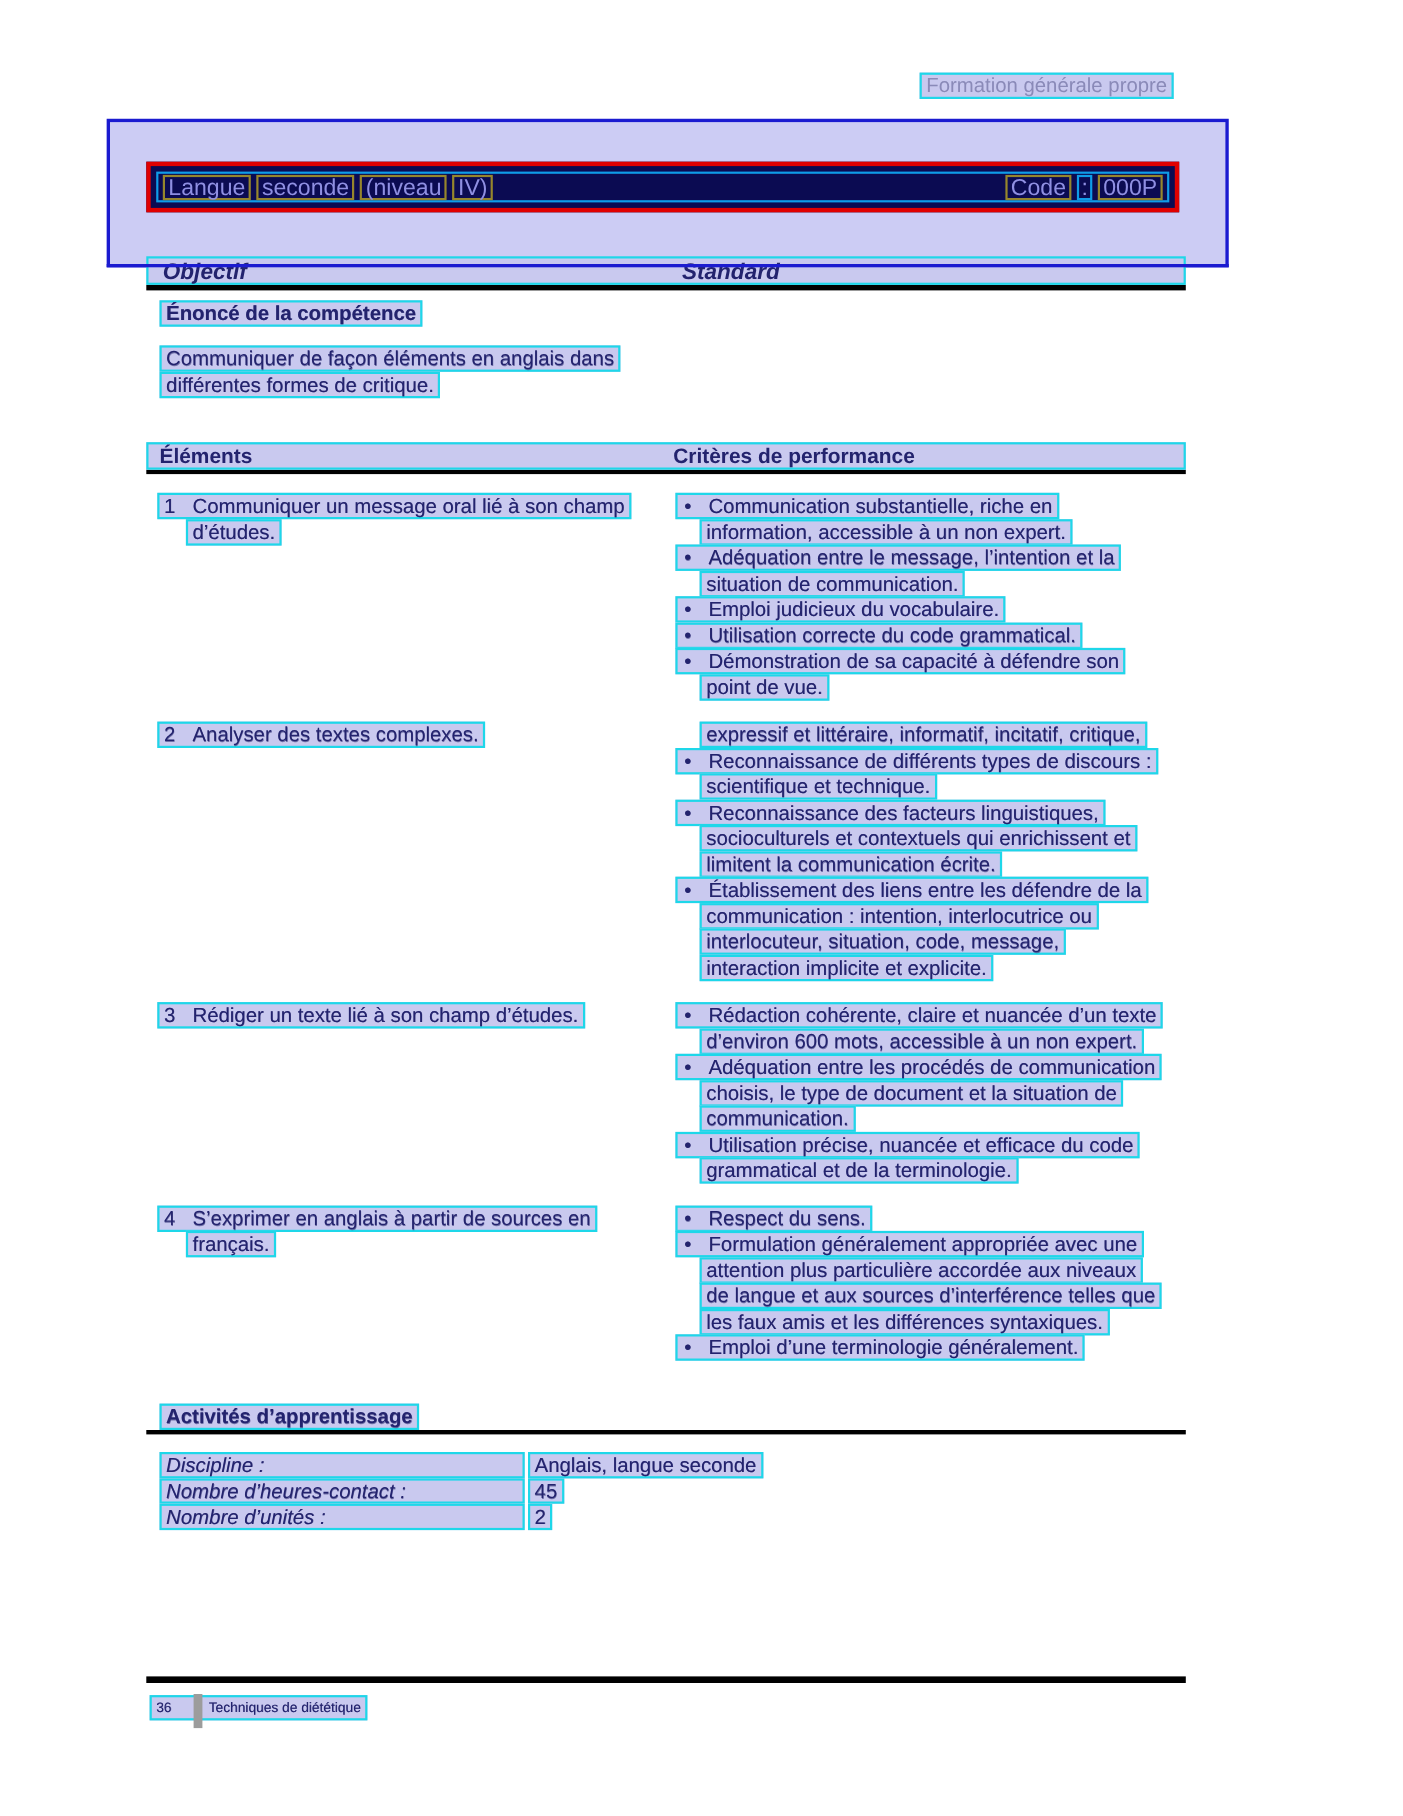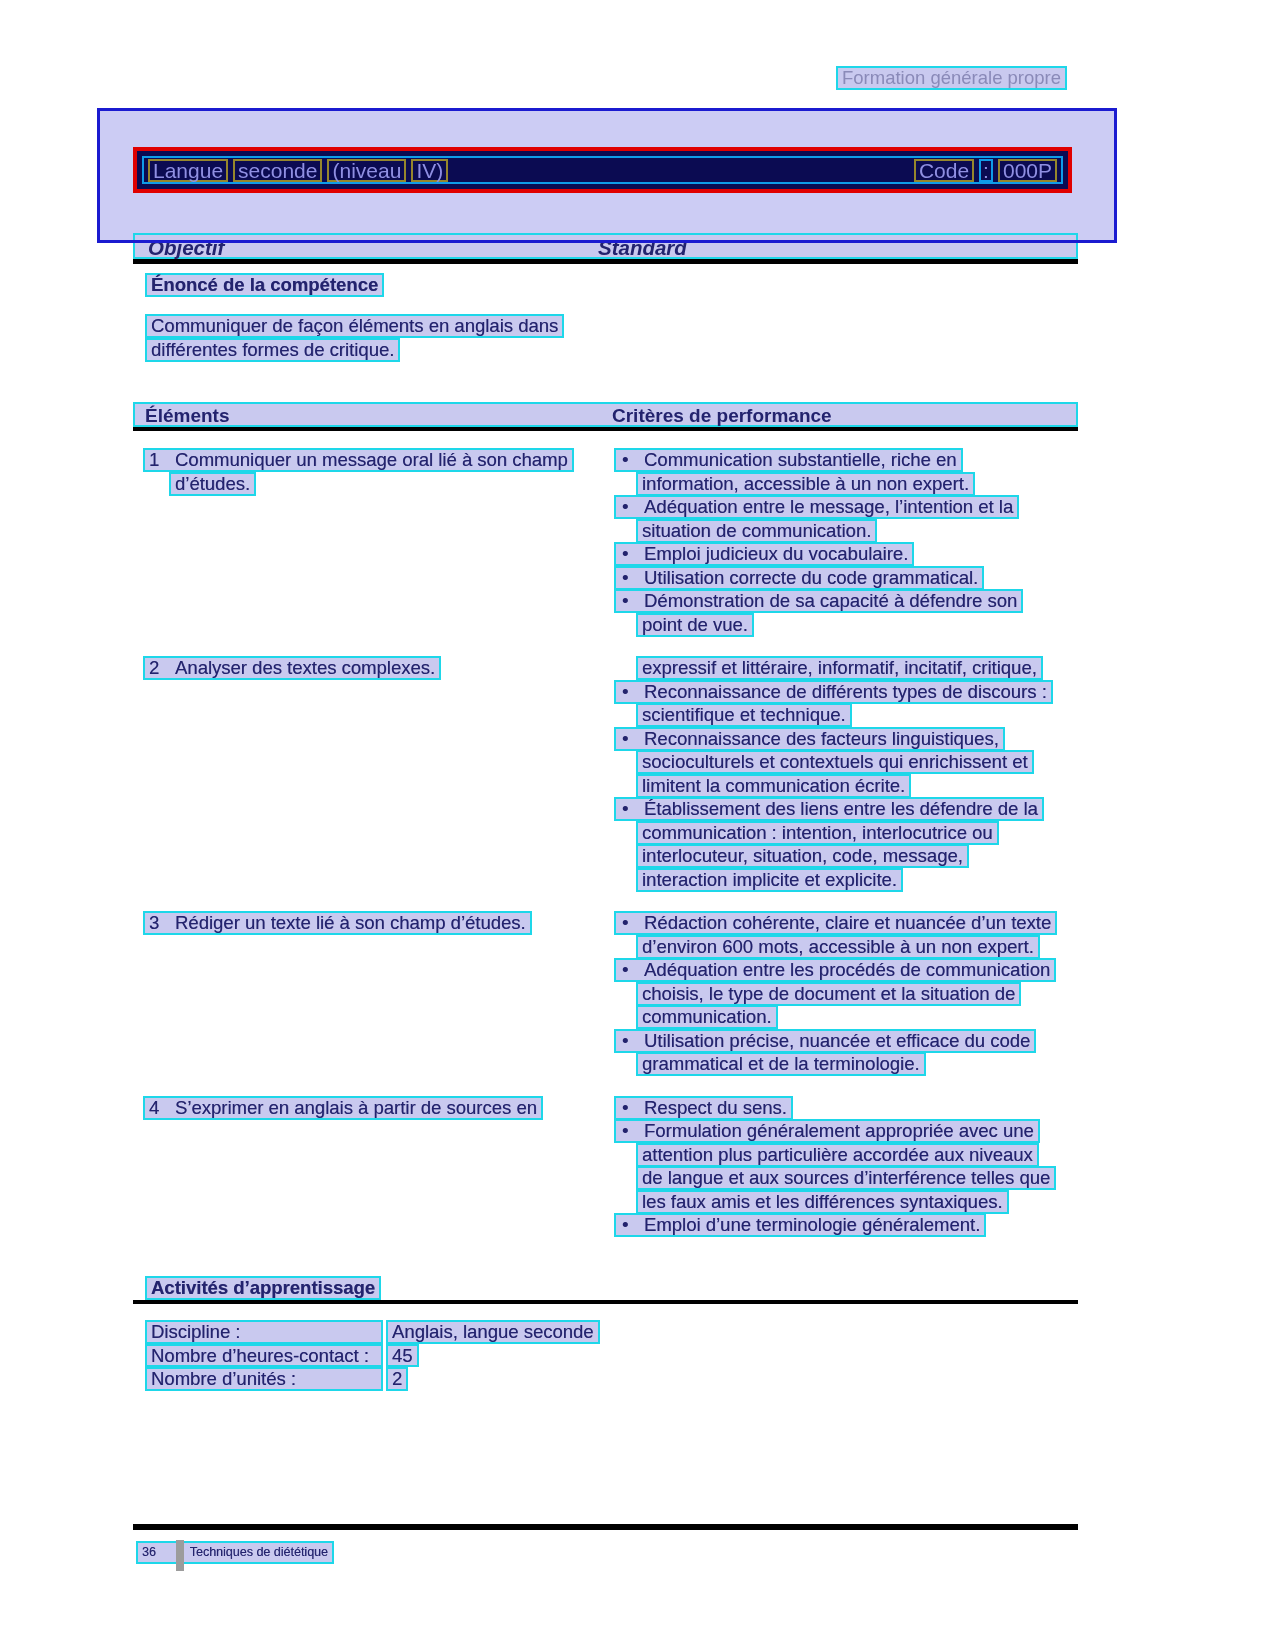--- a/index.html
+++ b/index.html
@@ -67,21 +67,21 @@
     position:absolute;left:133px;width:945px;box-sizing:border-box;
     background:var(--highlight_fill,#c9c9ef);
     border:2px solid var(--highlight_border,#1ed7e9);
     z-index:2;
   }
   .band-obj{top:233px;height:26px;}
   .band-elem{top:402px;height:25px;}
   .colhead{position:absolute;top:1px;font-weight:bold;white-space:nowrap;z-index:4;}
   .band-obj .colhead{font-style:italic;font-size:20.5px;}
   .band-obj .obj{left:13px;}
-  .band-obj .std{left:463px;font-style:italic;}
+  .band-obj .std{left:485px;font-style:italic;}
   .band-elem .colhead{font-size:19px;}
   .band-elem .elem{left:10px;}
   .band-elem .crit{left:477px;}
 
   
   .rule{position:absolute;left:133px;width:945px;background:#000;}
   .rule1{top:259px;height:5px;}
   .rule2{top:427px;height:4px;}
   .rule3{top:1300px;height:4px;}
   .rule4{top:1524px;height:6px;}
@@ -101,21 +101,21 @@
   .cont-el .hl{margin-left:36px;}
   .bfirst{margin-left:2px;}
   .bullet{display:inline-block;width:22px;padding-left:2px;}
   .cont .hl{margin-left:24px;}
 
   .activites-h{position:absolute;left:145px;top:1276px;}
   .activites-h .hl{font-weight:bold;}
 
   .info{position:absolute;left:145px;top:1320px;}
   .info-line{height:23.5px;display:flex;}
-  .info-label{width:238px;box-sizing:border-box;}
+  .info-label{width:332px;box-sizing:border-box;font-style:italic;}
   .info-value{margin-left:3px;}
 
   .footer{position:absolute;left:136px;top:1541px;}
   .footer .hl{
     position:relative;display:flex;align-items:center;
     height:19px;box-sizing:content-box;width:186px;
     font-size:12.5px;line-height:13px;padding:0 4px;
   }
   .footer .pnum{display:inline-block;width:34px;}
   .footer .fdiv{
@@ -221,20 +221,21 @@
         <div class="line cont"><span class="hl">choisis, le type de document et la situation de</span></div>
         <div class="line cont"><span class="hl">communication.</span></div>
         <div class="line"><span class="hl bfirst"><span class="bullet">•</span><span>Utilisation précise, nuancée et efficace du code</span></span></div>
         <div class="line cont"><span class="hl">grammatical et de la terminologie.</span></div>
       </div>
     </div>
 
     <div class="trow">
       <div class="tleft">
         <div class="line"><span class="hl first-el"><span class="num">4</span><span>S’exprimer en anglais à partir de sources en</span></span></div>
+        <div class="line cont-el"><span class="hl">français.</span></div>
       </div>
       <div class="tright">
         <div class="line"><span class="hl bfirst"><span class="bullet">•</span><span>Respect du sens.</span></span></div>
         <div class="line"><span class="hl bfirst"><span class="bullet">•</span><span>Formulation généralement appropriée avec une</span></span></div>
         <div class="line cont"><span class="hl">attention plus particulière accordée aux niveaux</span></div>
         <div class="line cont"><span class="hl">de langue et aux sources d’interférence telles que</span></div>
         <div class="line cont"><span class="hl">les faux amis et les différences syntaxiques.</span></div>
         <div class="line"><span class="hl bfirst"><span class="bullet">•</span><span>Emploi d’une terminologie généralement.</span></span></div>
       </div>
     </div>

